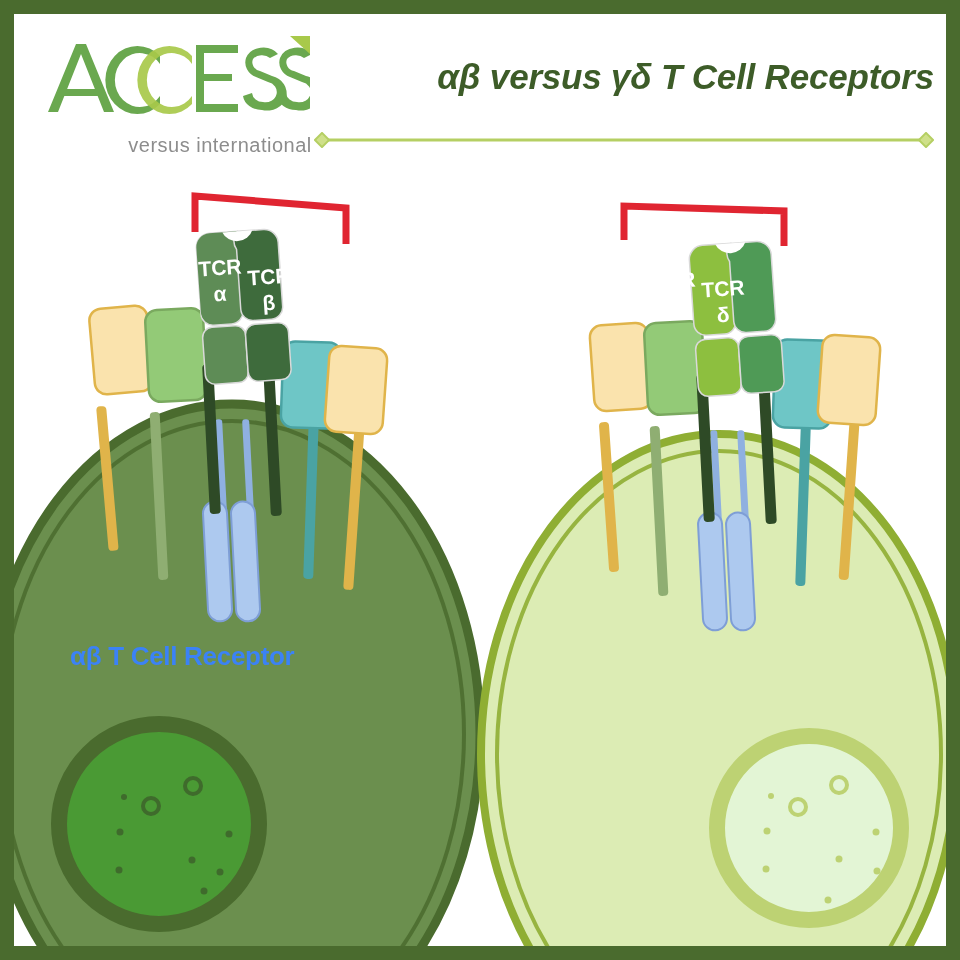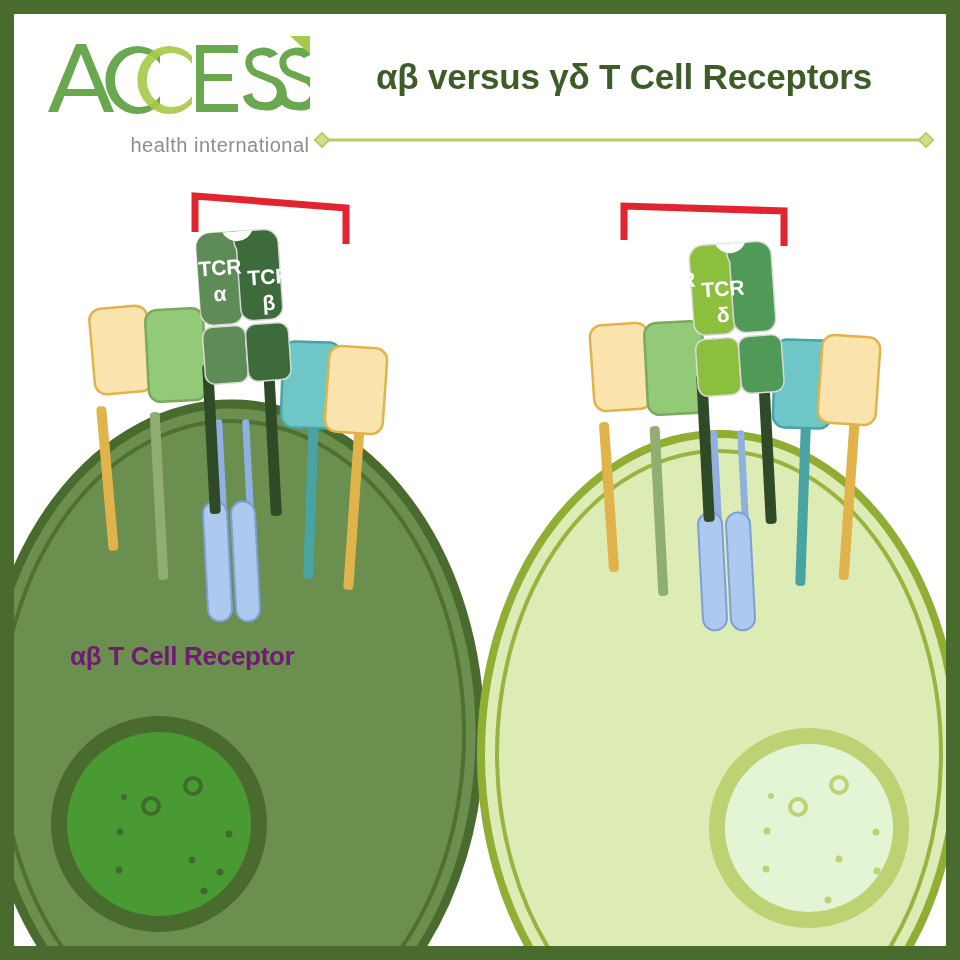--- a/index.html
+++ b/index.html
@@ -16,22 +16,22 @@
   
   #logo{position:absolute;left:26px;top:20px;width:270px;height:115px;}
   #logo svg{display:block;}
   .logo-sub{
     position:absolute;left:60px;top:100px;width:240px;
     font-size:20px;color:#8d8d8d;letter-spacing:.5px;text-align:center;
     font-family:"Liberation Sans","DejaVu Sans",sans-serif;
   }
   #title{
     position:absolute;left:300px;top:44px;width:620px;
-    text-align:center;font-size:35px;font-weight:bold;color:#3d5c28;
-    letter-spacing:-0.2px;line-height:1.1;
+    text-align:right;font-size:35px;font-weight:bold;color:#3d5c28;
+    letter-spacing:-0.2px;line-height:1.1;font-style:italic;
   }
   #rule{position:absolute;left:300px;top:118px;width:620px;height:16px;}
   
   .cellLabel{
     position:absolute;font-weight:bold;font-size:26px;white-space:nowrap;
     letter-spacing:-0.3px;
   }
   .tcr-letter{
     position:absolute;color:#ffffff;font-weight:bold;
     font-family:"Liberation Sans","DejaVu Sans",sans-serif;
@@ -58,21 +58,21 @@
         <rect x="156" y="11" width="42" height="8" fill="#6aa84f"></rect>
         <rect x="156" y="40" width="36" height="7" fill="#6aa84f"></rect>
         <rect x="156" y="70" width="42" height="8" fill="#6aa84f"></rect>
 
         <path d="M206 24 a18 15 0 0 1 32 -4 l-8 4 a11 9 0 0 0 -17 1 a10 9 0 0 0 7 12 l12 5 a19 17 0 0 1 -10 34 a19 16 0 0 1 -19 -14 l9 -3 a11 10 0 0 0 11 9 a11 10 0 0 0 5 -20 l-12 -5 a18 16 0 0 1 -10 -19 Z" fill="#6aa84f"></path>
 
         <path d="M240 24 a18 15 0 0 1 32 -4 l-8 4 a11 9 0 0 0 -17 1 a10 9 0 0 0 7 12 l12 5 a19 17 0 0 1 -10 34 a19 16 0 0 1 -19 -14 l9 -3 a11 10 0 0 0 11 9 a11 10 0 0 0 5 -20 l-12 -5 a18 16 0 0 1 -10 -19 Z" fill="#6aa84f"></path>
 
         <path d="M250 2 L270 2 L270 20 Z" fill="#a8c94a"></path>
       </svg>
-      <div class="logo-sub">health international</div>
+      <div class="logo-sub">versus international</div>
     </div>
 
     <div id="title">αβ versus γδ T Cell Receptors</div>
 
     <svg id="rule" viewBox="0 0 620 16">
       <line x1="8" y1="8" x2="612" y2="8" stroke="#b5cf63" stroke-width="3"></line>
       <rect x="3" y="3" width="10" height="10" transform="rotate(45 8 8)" fill="#cfe08a" stroke="#b5cf63" stroke-width="2"></rect>
       <rect x="607" y="3" width="10" height="10" transform="rotate(45 612 8)" fill="#cfe08a" stroke="#b5cf63" stroke-width="2"></rect>
     </svg>
 
@@ -221,16 +221,16 @@
     <div class="tcr-letter" style="left:182px;top:242px;width:48px;font-size:21px;transform:rotate(-4deg);">TCR</div>
     <div class="tcr-letter" style="left:182px;top:268px;width:48px;font-size:21px;transform:rotate(-4deg);">α</div>
     <div class="tcr-letter" style="left:231px;top:251px;width:48px;font-size:21px;transform:rotate(-4deg);">TCR</div>
     <div class="tcr-letter" style="left:231px;top:277px;width:48px;font-size:21px;transform:rotate(-4deg);">β</div>
 
     <div class="tcr-letter" style="left:636px;top:255px;width:48px;font-size:21px;transform:rotate(-4deg);">TCR</div>
     <div class="tcr-letter" style="left:636px;top:281px;width:48px;font-size:21px;transform:rotate(-4deg);">γ</div>
     <div class="tcr-letter" style="left:685px;top:263px;width:48px;font-size:21px;transform:rotate(-4deg);">TCR</div>
     <div class="tcr-letter" style="left:685px;top:289px;width:48px;font-size:21px;transform:rotate(-4deg);">δ</div>
 
-    <div class="cellLabel" style="left:56px;top:627px;color:#701a75;">αβ T Cell Receptor</div>
+    <div class="cellLabel" style="left:56px;top:627px;color:#3b82f6;">αβ T Cell Receptor</div>
 
   </div>
 </div>
 
 </body></html>

